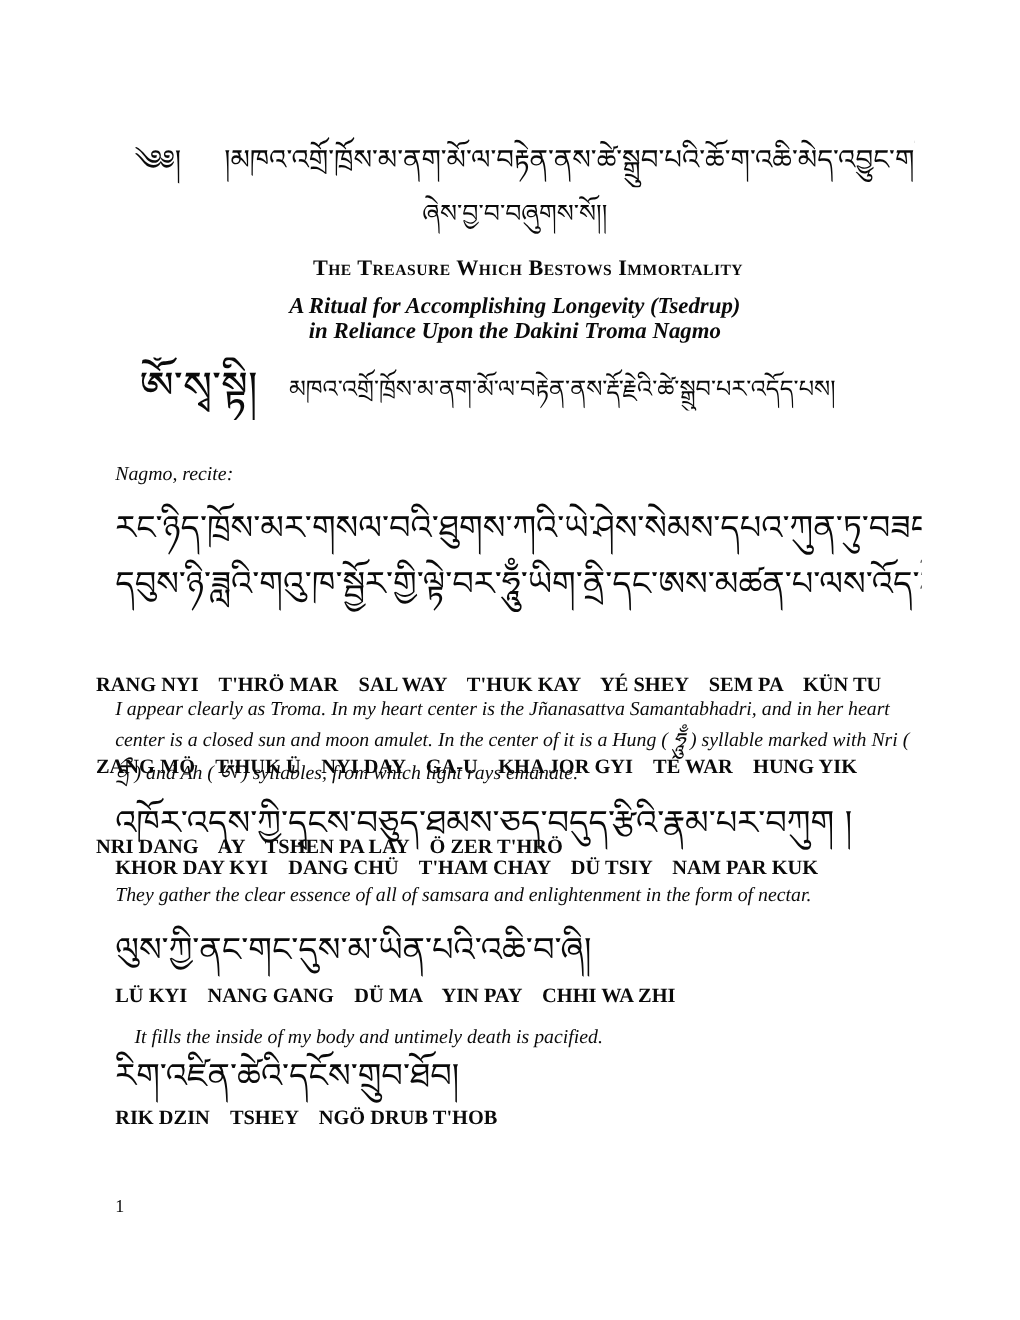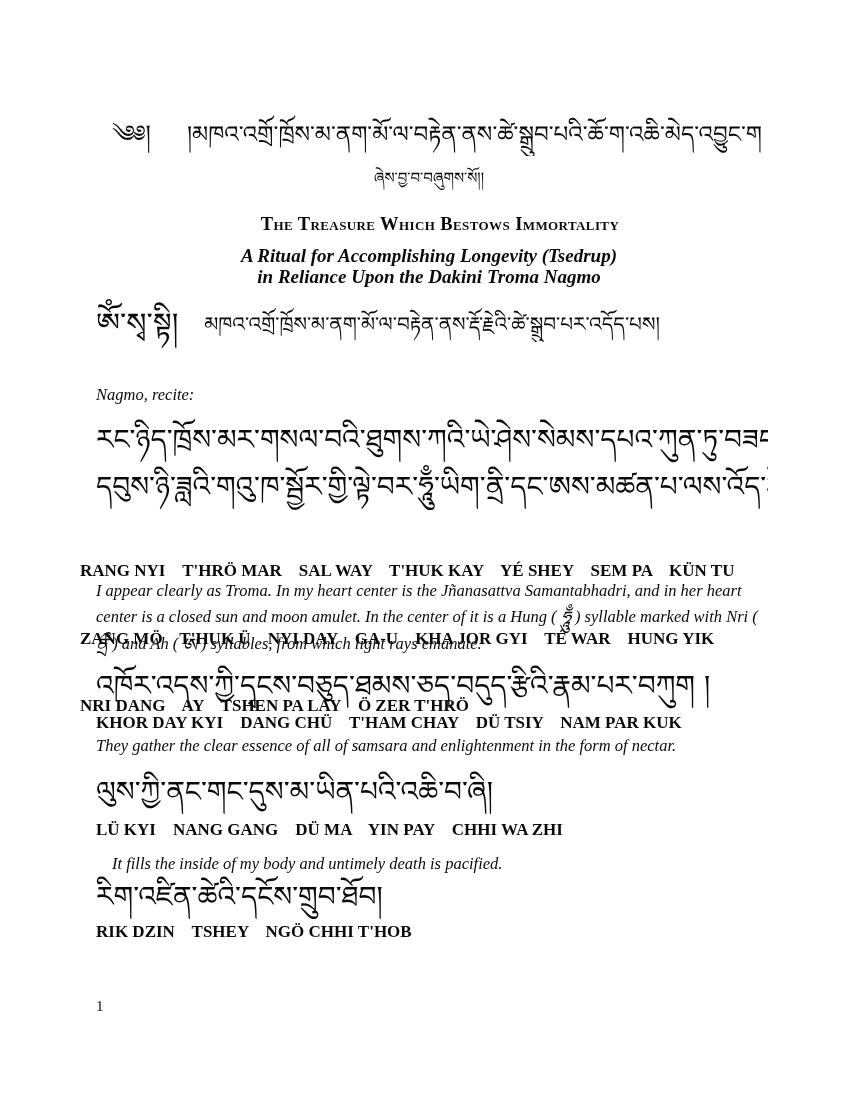--- a/index.html
+++ b/index.html
@@ -26,25 +26,25 @@
     overflow: hidden;
   }
   .tib-title-row {
     top: 112px; left: 96px; width: 666px;
     display: flex; align-items: flex-start;
   }
   .yig-mgo { font-size: 24px; line-height: 44px; margin-left: 16px; }
   .tib-title-1 { font-size: 23px; line-height: 44px; margin-left: 36px; flex: 1; }
   .tib-title-2 {
     top: 158px; left: 96px; width: 666px;
-    font-size: 15px; line-height: 40px; text-align: center;
+    font-size: 21px; line-height: 40px; text-align: center;
   }
   .tib-verse { font-size: 28px; line-height: 47px; }
   .om-row { top: 298px; left: 96px; width: 666px; display: flex; align-items: center; }
-  .om-swasti { font-size: 30px; line-height: 52px; }
+  .om-swasti { font-size: 36px; line-height: 52px; margin-left: 20px; }
   .om-annot { font-size: 20px; line-height: 36px; margin-left: 26px; }
   .tib-inline {
     font-family: "DejaVu Sans", sans-serif;
     font-size: 18px;
     vertical-align: middle;
     white-space: normal;
   }
 
   
   .en-title {
@@ -123,19 +123,19 @@
 
   <div class="abs tib tib-verse" style="top:662px; left:96px; width:672px;">འཁོར་འདས་ཀྱི་དྭངས་བཅུད་ཐམས་ཅད་བདུད་རྩིའི་རྣམ་པར་བཀུག      །</div>
   <div class="abs translit" style="top:712px; left:96px;">KHOR DAY KYI    DANG CHÜ    T'HAM CHAY    DÜ TSIY    NAM PAR KUK</div>
   <p class="abs trans" style="top:734px; left:96px;">They gather the clear essence of all of samsara and enlightenment in the form of nectar.</p>
 
   <div class="abs tib tib-verse" style="top:768px; left:96px; width:672px;">ལུས་ཀྱི་ནང་གང་དུས་མ་ཡིན་པའི་འཆི་བ་ཞི།</div>
   <div class="abs translit" style="top:819px; left:96px;">LÜ KYI    NANG GANG    DÜ MA    YIN PAY    CHHI WA ZHI</div>
   <p class="abs trans" style="top:841px; left:112px;margin-top:11px;">It fills the inside of my body and untimely death is pacified.</p>
 
   <div class="abs tib tib-verse" style="top:873px; left:96px; width:672px;">རིག་འཛིན་ཚེའི་དངོས་གྲུབ་ཐོབ།</div>
-  <div class="abs translit" style="top:921px; left:96px;">RIK DZIN    TSHEY    NGÖ CHHI T'HOB</div>
+  <div class="abs translit" style="top:921px; left:96px;">RIK DZIN    TSHEY    NGÖ DRUB T'HOB</div>
 
   <div class="abs footer">
     <span class="footer-page">1</span>
   </div>
 
 </div>
 
 </body></html>

